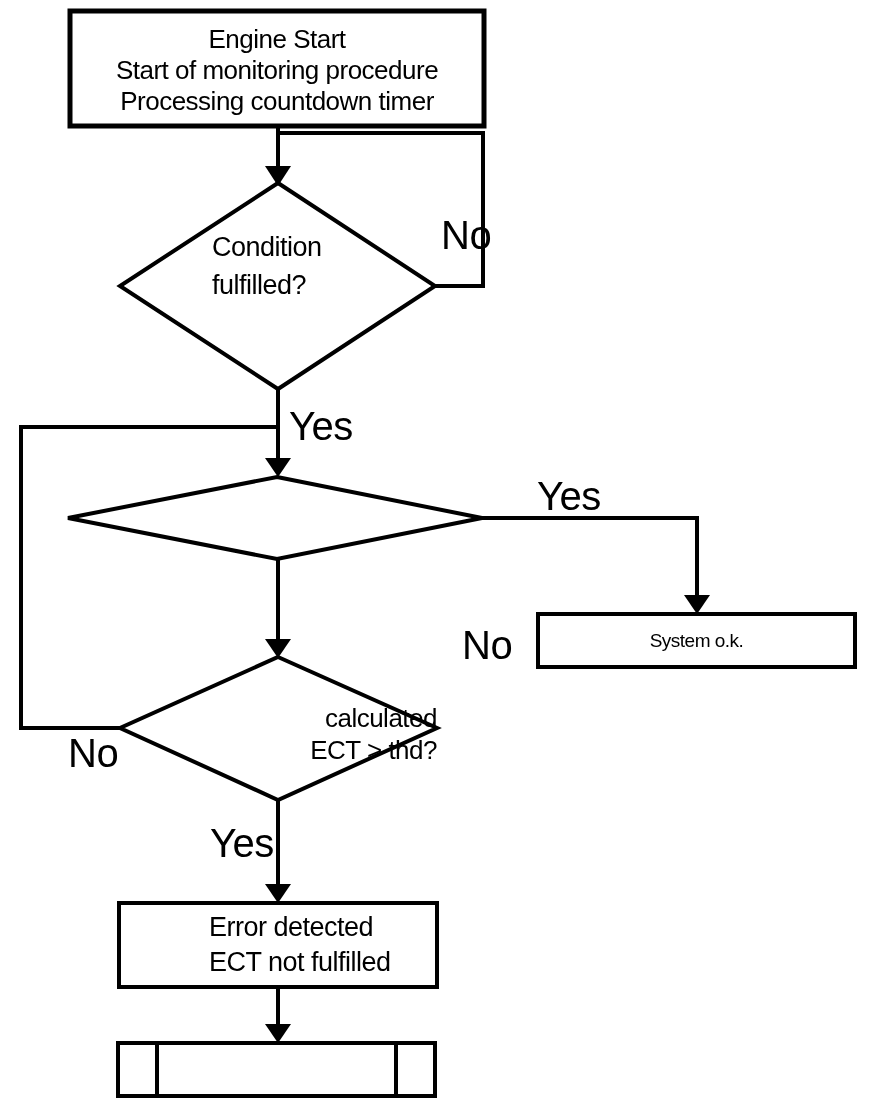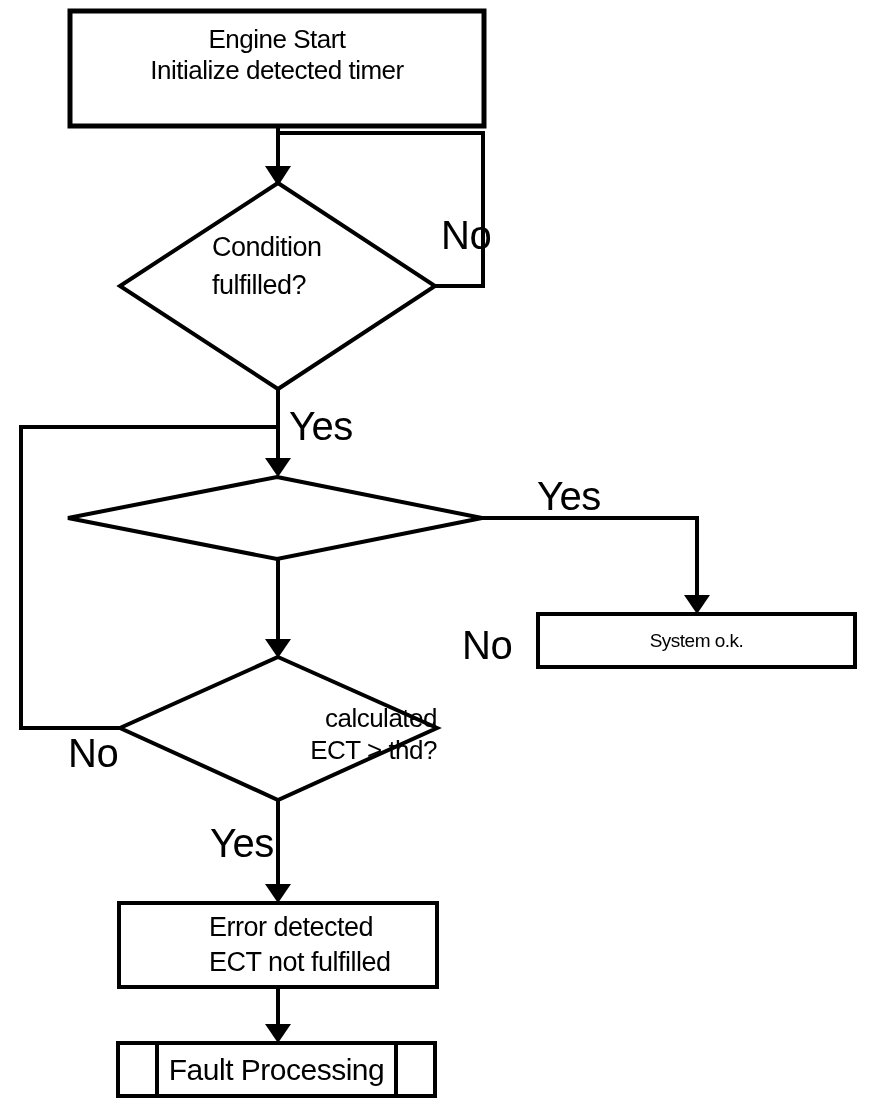--- a/index.html
+++ b/index.html
@@ -121,42 +121,42 @@
     <line class="ln" x1="278" y1="987" x2="278" y2="1026"></line>
     <polygon class="ah" points="265,1024 291,1024 278,1043"></polygon>
 
     <rect class="ln" x="118" y="1043" width="317" height="53"></rect>
     <line class="ln" x1="157" y1="1043" x2="157" y2="1096"></line>
     <line class="ln" x1="396" y1="1043" x2="396" y2="1096"></line>
   </svg>
 
   <div class="txt node-text start-text">
     <span>Engine Start</span>
-    <span>Initialize detected timer</span>
+    <span>Start of monitoring procedure</span>
+    <span>Processing countdown timer</span>
   </div>
 
   <div class="txt d1-text">
     <span>Condition</span>
     <span>fulfilled?</span>
   </div>
 
 
   <div class="txt system-text">System o.k.</div>
 
   <div class="txt node-text d3-text">
     <span>calculated</span>
     <span>ECT &gt; thd?</span>
   </div>
 
   <div class="txt error-text">
     <span>Error detected</span>
     <span>ECT not fulfilled</span>
   </div>
 
-  <div class="txt fault-text">Fault Processing</div>
 
   <div class="txt edge-label lbl-monitoring-no">No</div>
   <div class="txt edge-label lbl-monitoring-yes">Yes</div>
   <div class="txt edge-label lbl-ect-yes">Yes</div>
   <div class="txt edge-label lbl-ect-no">No</div>
   <div class="txt edge-label lbl-calculated-no">No</div>
   <div class="txt edge-label lbl-calculated-yes">Yes</div>
 
 </div>
 

